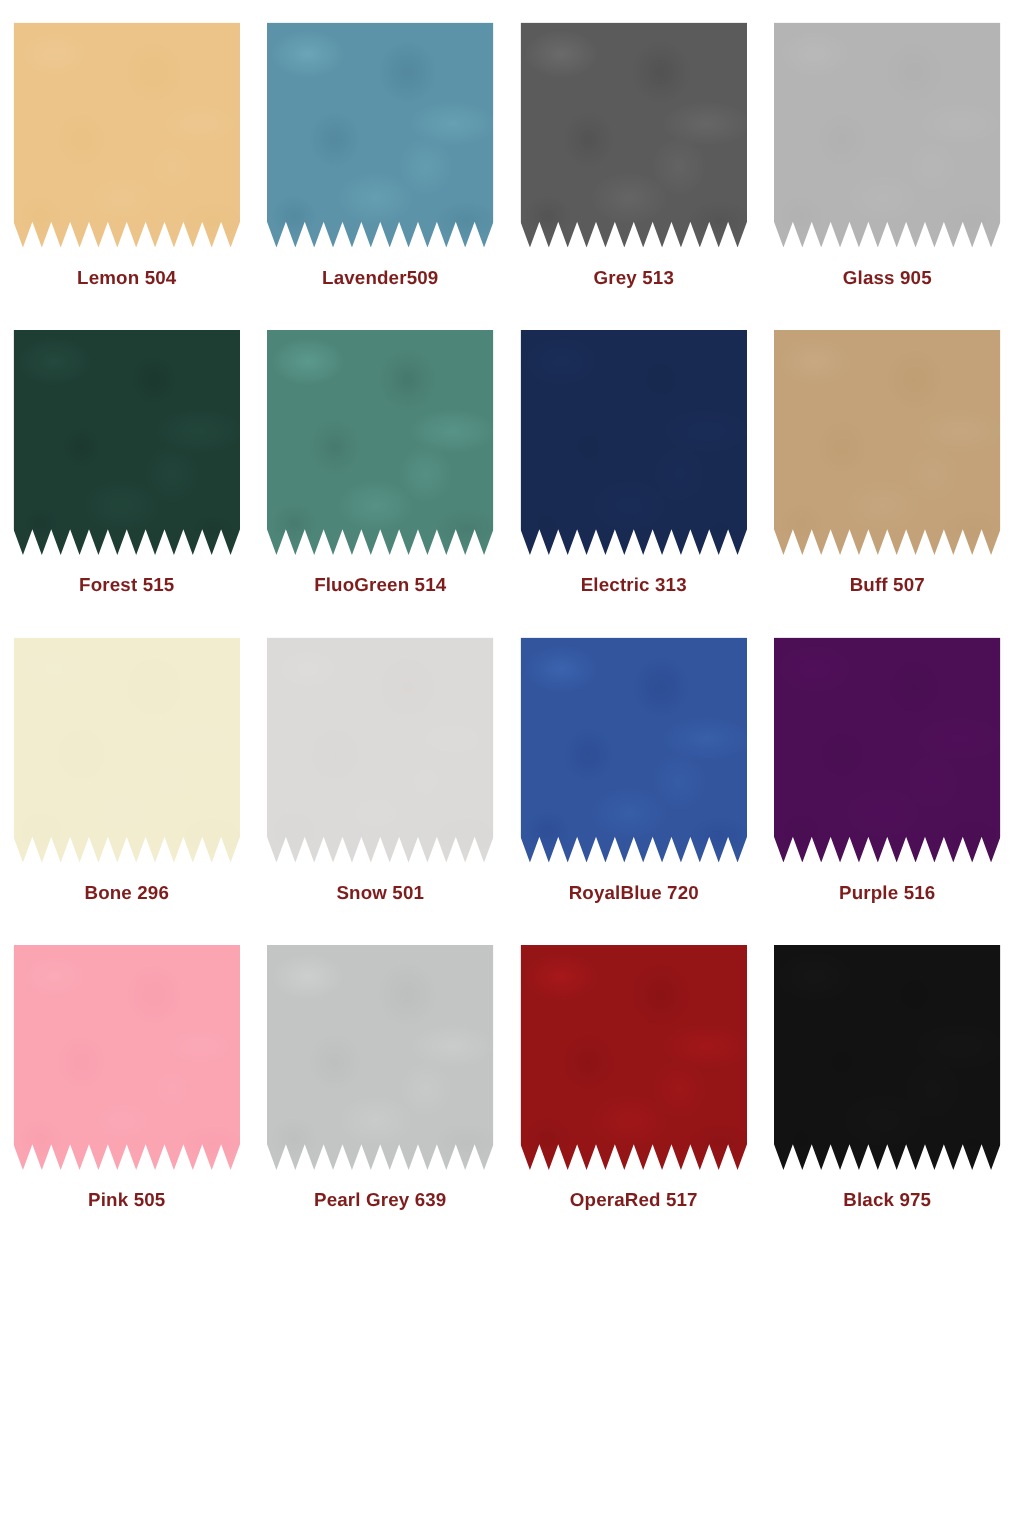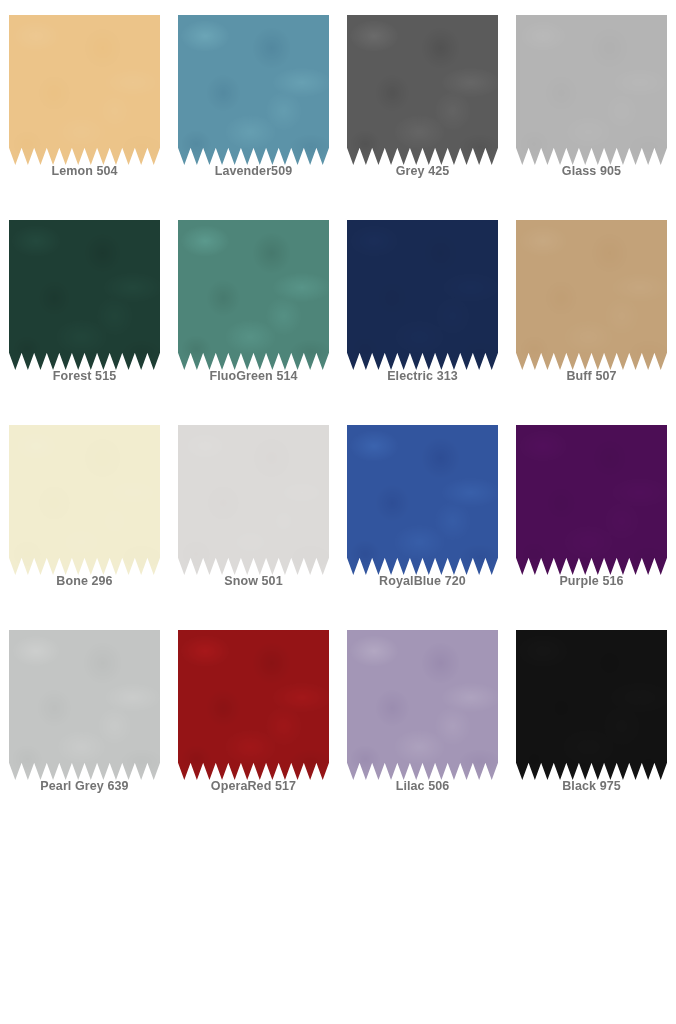--- a/index.html
+++ b/index.html
@@ -93,23 +93,24 @@
       radial-gradient(ellipse 24px 26px at 30% 52%, rgba(0,0,0,0.28), rgba(0,0,0,0) 72%),
       radial-gradient(ellipse 36px 24px at 48% 78%, rgba(255,255,255,0.34), rgba(255,255,255,0) 72%),
       radial-gradient(ellipse 22px 20px at 12% 86%, rgba(0,0,0,0.26), rgba(0,0,0,0) 70%),
       radial-gradient(ellipse 30px 18px at 88% 88%, rgba(0,0,0,0.22), rgba(0,0,0,0) 72%),
       radial-gradient(ellipse 26px 28px at 70% 64%, rgba(255,255,255,0.28), rgba(255,255,255,0) 70%);
     -webkit-clip-path: inherit;
     clip-path: inherit;
   }
 
   .swatch-label {
+    margin-top: 14px;
     font-size: 12.5px;
     font-weight: bold;
-    color: #737373;
+    color: #7f1d1d;
     letter-spacing: 0.1px;
     text-align: left;
     line-height: 1.1;
     white-space: nowrap;
   }
 </style>
 </head>
 <body>
 
 <div id="swatch-grid" style="background: rgb(255, 255, 255); grid-template-columns: repeat(4, 169px);">
@@ -128,21 +129,21 @@
         </div>
       </div>
       <div class="swatch-label">Lavender509</div>
     </div>
     <div class="swatch-cell">
       <div class="swatch-chip">
         <div class="swatch-fill" style="background: rgb(91, 91, 91);">
           <div class="swatch-texture"></div>
         </div>
       </div>
-      <div class="swatch-label">Grey 425</div>
+      <div class="swatch-label">Grey 513</div>
     </div>
     <div class="swatch-cell">
       <div class="swatch-chip">
         <div class="swatch-fill" style="background: rgb(180, 180, 180);">
           <div class="swatch-texture" style="opacity: 0.12;"></div>
         </div>
       </div>
       <div class="swatch-label">Glass 905</div>
     </div>
     <div class="swatch-cell">
@@ -204,43 +205,43 @@
     <div class="swatch-cell">
       <div class="swatch-chip">
         <div class="swatch-fill" style="background: rgb(76, 14, 85);">
           <div class="swatch-texture" style="opacity: 0.12;"></div>
         </div>
       </div>
       <div class="swatch-label">Purple 516</div>
     </div>
     <div class="swatch-cell">
       <div class="swatch-chip">
+        <div class="swatch-fill" style="background: rgb(251, 164, 178);">
+          <div class="swatch-texture" style="opacity: 0.12;"></div>
+        </div>
+      </div>
+      <div class="swatch-label">Pink 505</div>
+    </div>
+    <div class="swatch-cell">
+      <div class="swatch-chip">
         <div class="swatch-fill" style="background: rgb(195, 197, 196);">
           <div class="swatch-texture"></div>
         </div>
       </div>
       <div class="swatch-label">Pearl Grey 639</div>
     </div>
     <div class="swatch-cell">
       <div class="swatch-chip">
         <div class="swatch-fill" style="background: rgb(149, 20, 22);">
           <div class="swatch-texture"></div>
         </div>
       </div>
       <div class="swatch-label">OperaRed 517</div>
     </div>
     <div class="swatch-cell">
       <div class="swatch-chip">
-        <div class="swatch-fill" style="background: rgb(163, 150, 182);">
-          <div class="swatch-texture"></div>
-        </div>
-      </div>
-      <div class="swatch-label">Lilac 506</div>
-    </div>
-    <div class="swatch-cell">
-      <div class="swatch-chip">
         <div class="swatch-fill" style="background: rgb(18, 18, 18);">
           <div class="swatch-texture"></div>
         </div>
       </div>
       <div class="swatch-label">Black 975</div>
     </div>
   </div>
 
 </body></html>

